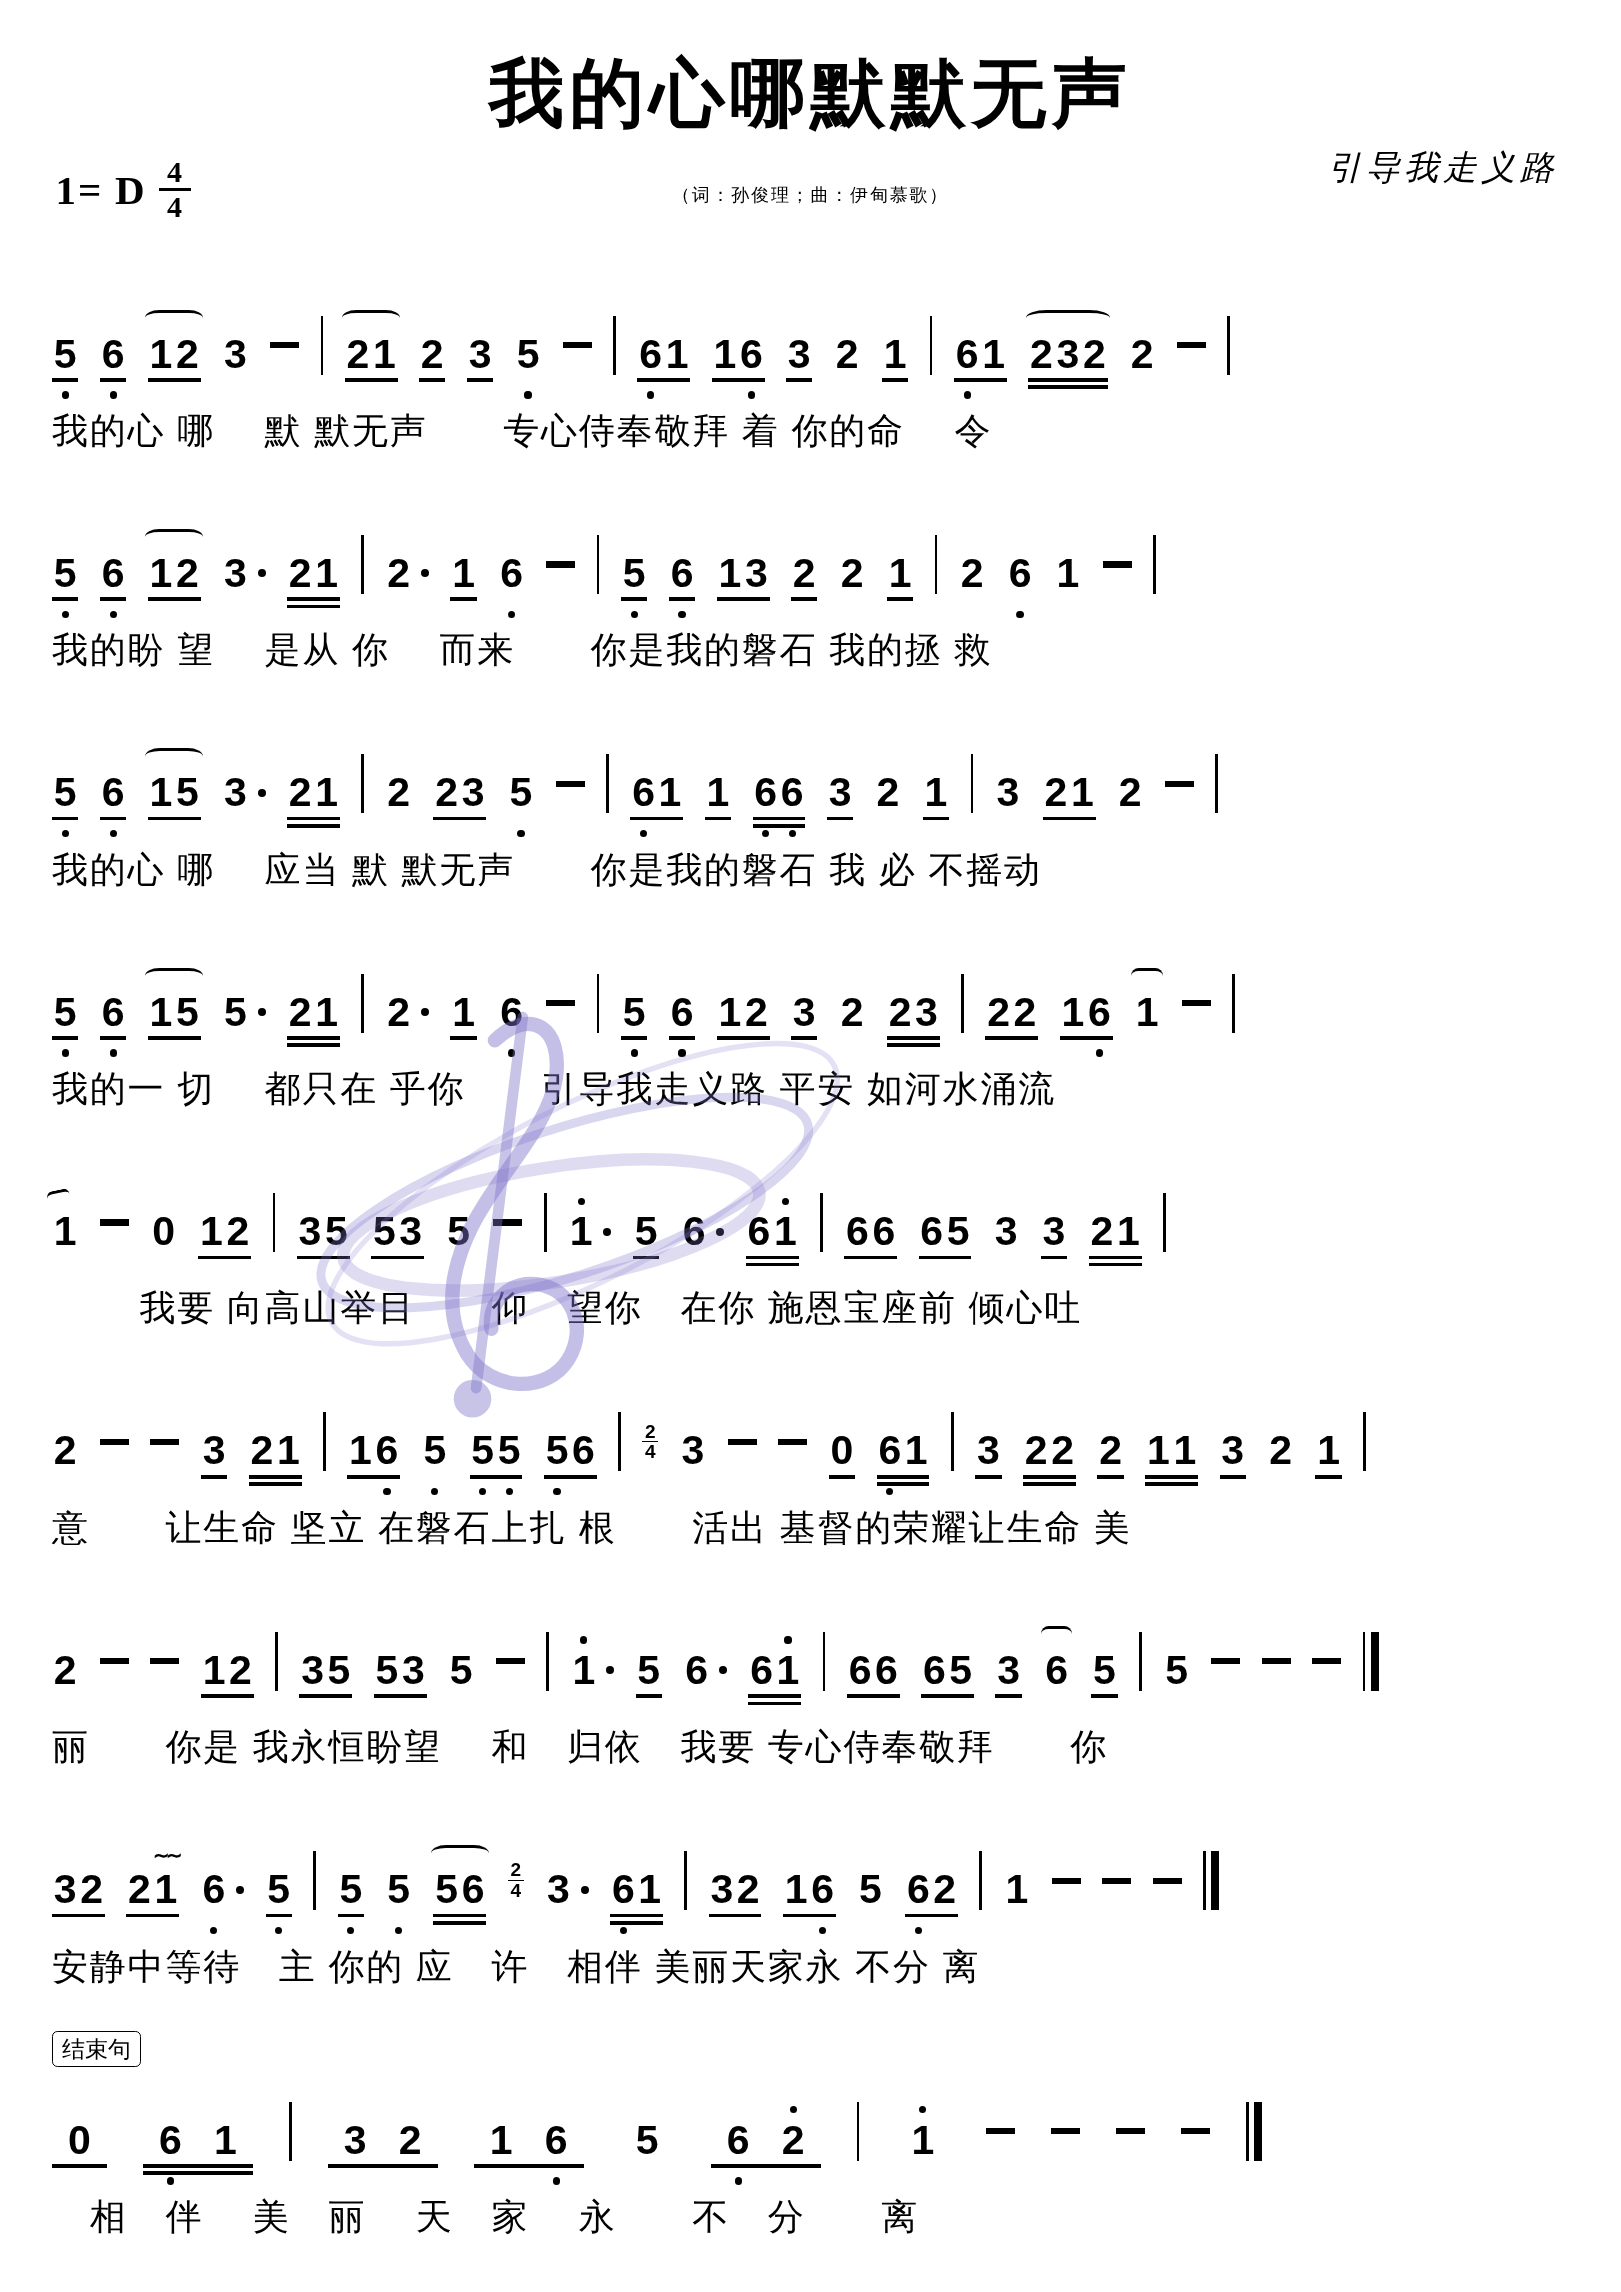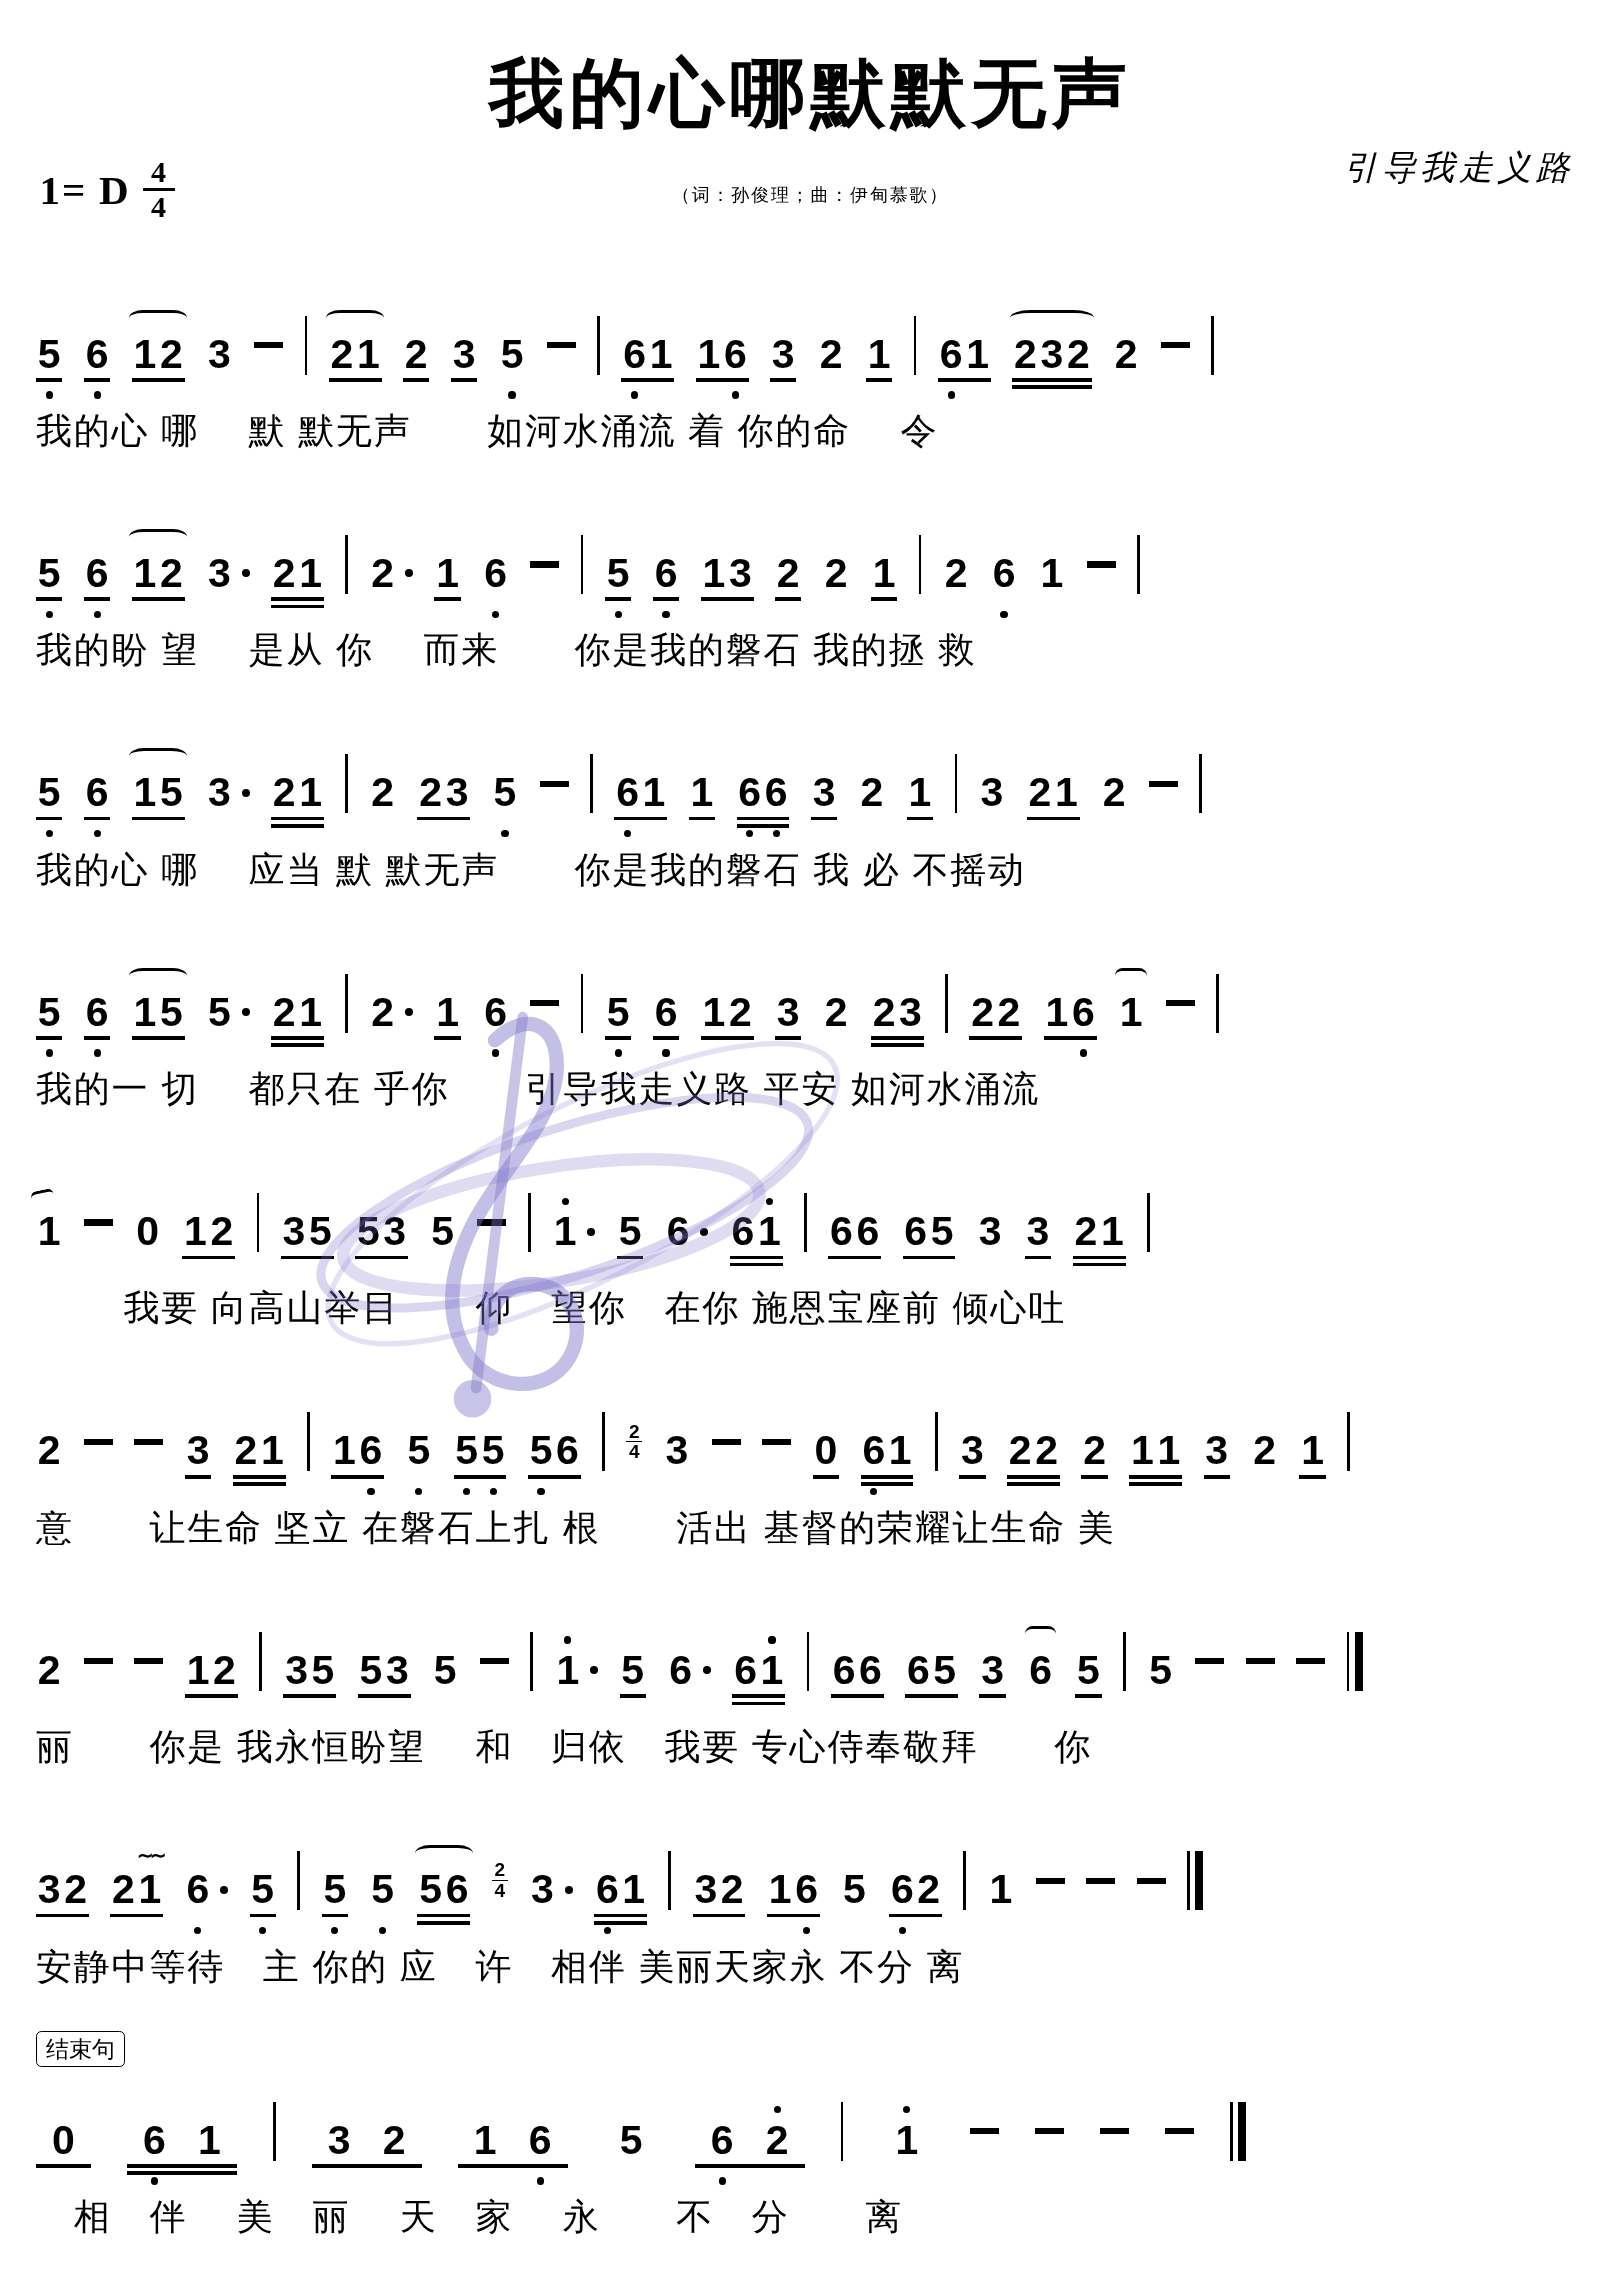--- a/index.html
+++ b/index.html
@@ -1,18 +1,18 @@
 <!DOCTYPE html>
 <html style="font-size:14.3px"><head>
 <meta charset="utf-8">
 <style>
   html,body{margin:0;padding:0;background:#ffffff;}
   body{width:1621px;height:2293px;position:relative;overflow:hidden;
        font-family:"Liberation Sans",sans-serif;color:#000;}
-  .page{position:absolute;inset:0;padding:0 36px;box-sizing:border-box;}
+  .page{position:absolute;inset:0;padding:0 52px;box-sizing:border-box;}
 
   
   h1.title{margin:52px 0 0 0;text-align:center;font-family:"DejaVu Serif",serif;
            font-weight:900;font-size:75px;letter-spacing:5.4px;line-height:1.1;}
   .meta{position:relative;height:106px;margin-top:9px;}
   .keysig{position:absolute;left:3.6px;top:12.5px;display:flex;align-items:center;gap:12px;}
   .keysig .key{font-size:41px;font-weight:bold;letter-spacing:1.8px;font-family:"Liberation Serif",serif;}
   .frac{display:inline-flex;flex-direction:column;align-items:center;line-height:1;}
   .frac span{font-size:30px;font-weight:bold;font-family:"Liberation Serif",serif;padding:0.9px 3.6px;}
   .frac .fline{width:32px;height:3.6px;background:#000;padding:0;}
@@ -155,21 +155,21 @@
             <span class="dg">2</span>
             <i class="ln l1"></i>
             <i class="ln l2"></i>
           </div>
           <div class="grp">
             <span class="dg">2</span>
           </div>
           <div class="dash"></div>
           <div class="bar"></div>
         </div>
-        <div class="lyr">我的心 哪　 默 默无声　　如河水涌流 着 你的命　 令</div>
+        <div class="lyr">我的心 哪　 默 默无声　　专心侍奉敬拜 着 你的命　 令</div>
       </div><div class="system">
         <div class="nrow">
           <div class="grp">
             <span class="dg lo">5</span>
             <i class="ln l1"></i>
           </div>
           <div class="grp">
             <span class="dg lo">6</span>
             <i class="ln l1"></i>
           </div>

